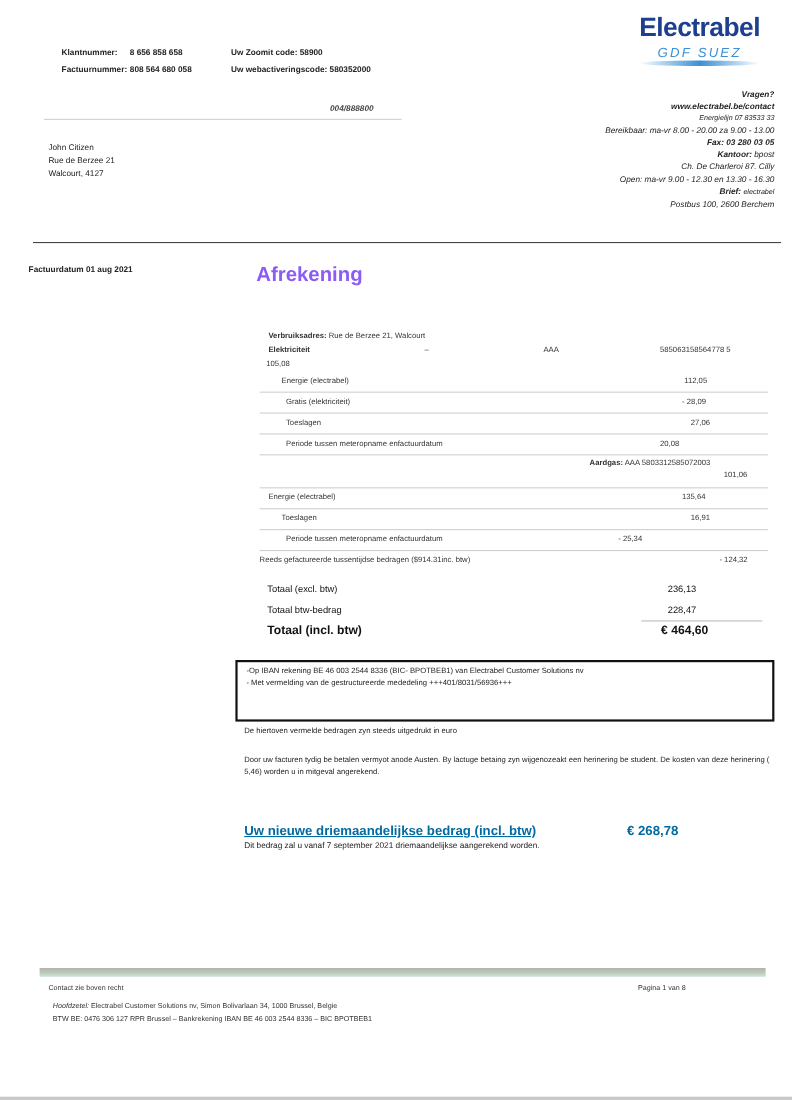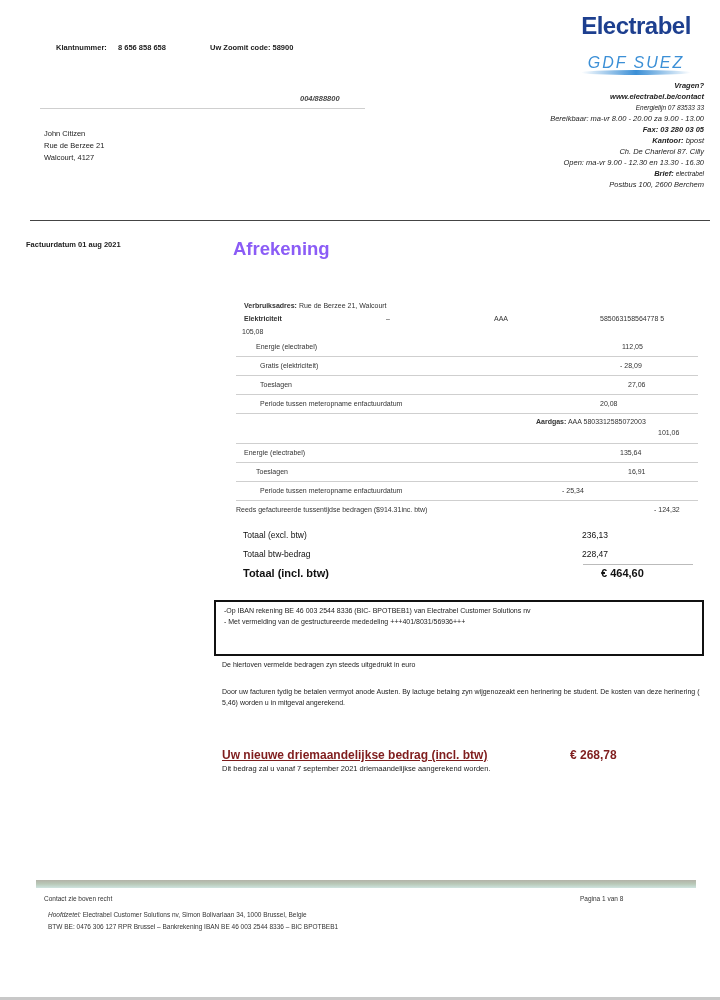--- a/index.html
+++ b/index.html
@@ -10,21 +10,21 @@
 
   
   .ids { left: 44px; top: 40px; font-size: 7.5px; line-height: 15px; color: #222; font-weight: bold; }
   .ids .row span { display: inline-block; }
   .ids .lbl { width: 62px; margin-left: 12px; }
   .ids .val { width: 92px; }
 
   
   .logo { left: 566px; top: 12px; width: 140px; text-align: center; }
   .logo .brand { font-size: 24px; font-weight: bold; color: #1d3f8f; letter-spacing: -0.5px; line-height: 28px; }
-  .logo .sub { font-size: 16px; font-style: italic; color: #3b8fd6; letter-spacing: 2px; line-height: 12px; margin-top: 17px; }
+  .logo .sub { font-size: 12px; font-style: italic; color: #3b8fd6; letter-spacing: 2px; line-height: 12px; margin-top: 2px; }
   .logo .swoosh { width: 110px; height: 5px; margin: 1px auto 0; border-radius: 50%; background: linear-gradient(90deg, rgba(59,143,214,0), #3b8fd6, rgba(59,143,214,0)); }
 
   
   .contact { right: 16px; top: 80px; width: 220px; text-align: right; font-size: 7.5px; line-height: 11px; color: #222; font-style: italic; }
   .contact .b { font-weight: bold; }
   .contact .small { font-size: 6.5px; }
 
   .ref { left: 300px; top: 94px; font-size: 7.5px; font-style: italic; font-weight: bold; color: #444; }
   .refline { left: 40px; top: 108px; width: 325px; height: 1px; background: #cfcfcf; }
 
@@ -40,52 +40,55 @@
   .items { left: 236px; top: 300px; width: 462px; font-size: 7px; color: #333; }
   .items .hdr { line-height: 12px; }
   .items .row { position: relative; height: 19px; border-bottom: 1px solid #cfcfcf; line-height: 18px; }
   .items .row .l { position: absolute; left: 20px; }
   .items .row .r { position: absolute; }
   .items .sec { position: relative; height: 14px; line-height: 14px; }
 
   
   .totals { left: 243px; top: 526px; width: 450px; font-size: 8.5px; color: #111; }
   .totals .tr { position: relative; height: 19px; line-height: 19px; }
-  .totals .tr .v { position: absolute; left: 339px; }
+  .totals .tr .v { position: absolute; left: 364px; }
   .totals .grand { font-weight: bold; font-size: 11px; }
   .totals .sep { position: absolute; left: 340px; top: 38px; width: 110px; height: 1px; background: #bbb; }
 
   
   .paybox { left: 214px; top: 600px; width: 490px; height: 56px; border: 2px solid #111; padding: 3px 8px; }
   .paybox .h { font-size: 11.5px; font-weight: bold; color: #111; line-height: 16px; }
   .paybox .l { font-size: 7px; line-height: 11px; color: #222; }
 
   .note1 { left: 222px; top: 661px; font-size: 7px; color: #222; }
   .note2 { left: 222px; top: 686px; width: 490px; font-size: 7px; line-height: 11px; color: #222; }
 
   .newamt { left: 222px; top: 748px; width: 410px; }
-  .newamt .h { position: relative; font-size: 12px; font-weight: bold; line-height: 15px; color: #7f1d1d; }
+  .newamt .h { position: relative; font-size: 12px; font-weight: bold; line-height: 15px; color: #0369a1; }
   .newamt .h .t { text-decoration: underline; }
   .newamt .h .a { position: absolute; left: 348px; top: 0; }
   .newamt .p { font-size: 7.5px; line-height: 12px; color: #222; }
 
   .footbar { left: 36px; top: 880px; width: 660px; height: 8px; background: linear-gradient(180deg, #b3b3a8 0%, #b9c9b8 50%, #cfe4e0 100%); }
   .foot1 { left: 44px; top: 895px; font-size: 6.5px; color: #333; }
   .footpage { left: 580px; top: 895px; font-size: 6.5px; color: #333; }
   .foot2 { left: 48px; top: 909px; font-size: 6.5px; line-height: 12px; color: #333; }
   .foot2 i { font-style: italic; }
 
   .bottomline { left: 0; top: 997px; width: 720px; height: 3px; background: #c8c8c8; }
 </style>
 </head>
 <body>
 
 <div class="abs ids">
   <div class="row">
     <span class="lbl">Klantnummer:</span><span class="val">8 656 858 658</span><span>Uw Zoomit code:</span> <span>58900</span>
+  </div>
+  <div class="row">
+    <span class="lbl">Factuurnummer:</span><span class="val">808 564 680 058</span><span>Uw webactiveringscode:</span> <span>580352000</span>
   </div>
 </div>
 
 <div class="abs logo">
   <div class="brand">Electrabel</div>
   <div class="sub">GDF SUEZ</div>
   <div class="swoosh"></div>
 </div>
 
 <div class="abs contact">

